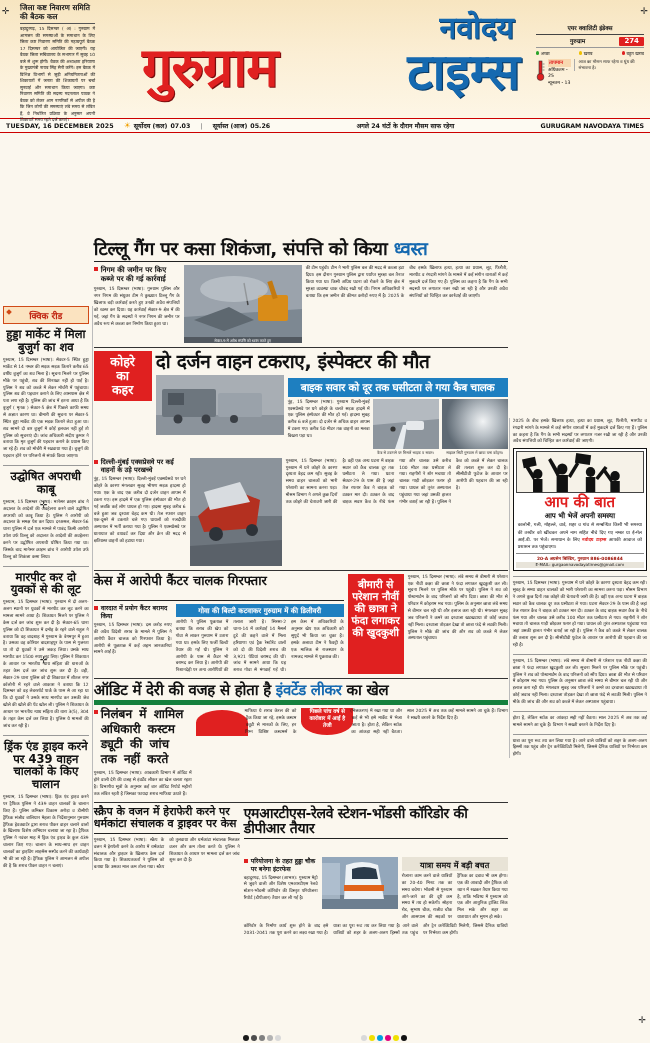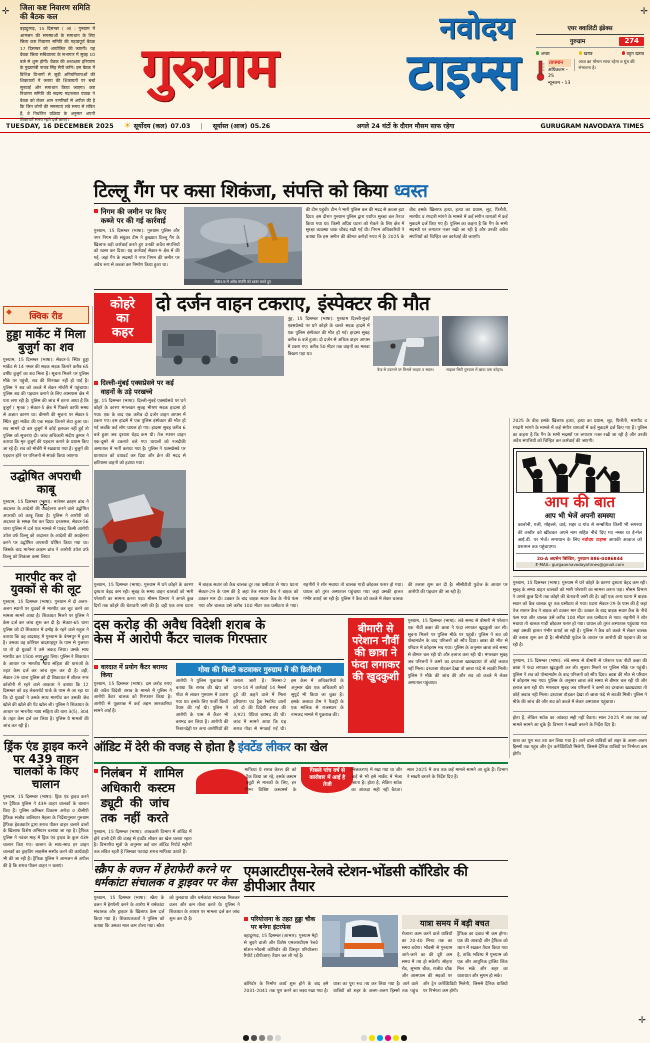--- a/index.html
+++ b/index.html
@@ -164,21 +164,21 @@
   .ad-addr { font-size:4.4px; font-weight:bold; text-align:center; color:#a0140a; border-top:0.5px solid #888; margin-top:2px; padding-top:1px;}
   .ad-mail { font-size:4px; text-align:center; background:#e8e4da; color:#111; padding:0.8px 0; margin-top:1px;}
 
   .circle-badge {
     width:52px; height:52px; border-radius:50%; background:#e02020; color:#fff;
     display:flex; align-items:center; justify-content:center; text-align:center;
     font-size:5.4px; font-weight:900; line-height:1.3; padding:5px;
     float:left; margin: 2px 4px 2px 0; shape-outside: circle(50%);
   }
   .hl-lg { font-size:13px; font-weight:900; line-height:1.12; color:#111;}
-  .hl-md { font-size:11px; font-weight:900; line-height:1.14; color:#111;font-style:italic;}
+  .hl-md { font-size:11px; font-weight:900; line-height:1.14; color:#111;}
   .cyan-cap { background:#1e7fc0; color:#fff; font-size:5.4px; font-weight:bold; text-align:center; padding:1px 2px;}
 
   .cmyk { position:absolute; bottom:2px; left:0; width:100%; display:flex; justify-content:center; gap:80px;}
   .cmyk-grp{display:flex; gap:2px;}
   .cmyk-grp i{width:6px;height:6px;border-radius:50%;display:block;}
   .crop{position:absolute;color:#333;font-size:9px;}
 </style>
 </head>
 <body>
 
@@ -335,20 +335,21 @@
                     <rect x="6" y="14" width="54" height="28" fill="#6d767e" rx="2"></rect>
                     <rect x="62" y="18" width="44" height="24" fill="#9aa2aa" rx="2"></rect>
                     <rect x="12" y="18" width="16" height="12" fill="#4e565e"></rect>
                     <circle cx="22" cy="44" r="4.5" fill="#3a3f45"></circle>
                       <circle cx="50" cy="44" r="4.5" fill="#3a3f45"></circle>
                     <circle cx="78" cy="44" r="4" fill="#3a3f45"></circle>
                   </svg>
                 </div>
               </div>
               <div style="flex:1;">
+                <div class="subhead-blue">बाइक सवार को दूर तक घसीटता ले गया कैब चालक</div>
                 <div style="display:flex;gap:3px;">
                   <div style="width:82px;">
                     <div class="side-body">नूंह, 15 दिसम्बर (भाषा): गुरुग्राम दिल्ली-मुंबई एक्सप्रेसवे पर घने कोहरे के चलते सड़क हादसे में एक पुलिस इंस्पेक्टर की मौत हो गई। हादसा सुबह करीब 6 बजे हुआ। दो दर्जन से अधिक वाहन आपस में टकरा गए। करीब 50 मीटर तक वाहनों का मलबा बिखरा पड़ा था।</div>
                   </div>
                   <div style="width:66px;">
                     <div class="photo road" style="height:50px;">
                       <svg width="66" height="50" viewBox="0 0 66 50" style="display:block">
                         <rect width="66" height="50" fill="#b4bac0"></rect>
                         <path d="M0 26 L66 20 L66 50 L0 50Z" fill="#8d959d"></path>
                         <path d="M22 50 L30 26 L34 26 L30 50Z" fill="#e8ecef"></path>
@@ -361,21 +362,21 @@
                   <div style="width:66px;">
                     <div class="photo fog" style="height:50px;"></div>
                     <div class="img-cap">साइबर सिटी गुरुग्राम में छाया घना कोहरा।</div>
                   </div>
                 </div>
               </div>
             </div>
           </div>
         </div>
 
-        <div style="display:flex;gap:4px;margin-top:3px;flex-direction:column;">
+        <div style="display:flex;gap:4px;margin-top:3px;">
           <div style="width:92px;flex:none;">
             <div class="bullet-sub" style="font-size:6.6px;">दिल्ली-मुंबई एक्सप्रेसवे पर कई वाहनों के उड़े परखच्चे</div>
             <div class="side-body" style="margin-top:2px;">नूंह, 15 दिसम्बर (भाषा): दिल्ली-मुंबई एक्सप्रेसवे पर घने कोहरे के कारण मंगलवार सुबह भीषण सड़क हादसा हो गया। एक के बाद एक करीब दो दर्जन वाहन आपस में टकरा गए। इस हादसे में एक पुलिस इंस्पेक्टर की मौत हो गई जबकि कई लोग घायल हो गए। हादसा सुबह करीब 6 बजे हुआ जब दृश्यता बेहद कम थी। तेज रफ्तार वाहन एक-दूसरे से टकराते चले गए। घायलों को नजदीकी अस्पताल में भर्ती कराया गया है। पुलिस ने एक्सप्रेसवे पर यातायात को डायवर्ट कर दिया और क्रेन की मदद से क्षतिग्रस्त वाहनों को हटाया गया।</div>
           </div>
           <div style="width:92px;flex:none;">
             <div class="photo dark" style="height:108px;">
               <svg width="92" height="108" viewBox="0 0 92 108" style="display:block">
                 <rect width="92" height="108" fill="#8b939b"></rect>
                 <rect y="58" width="92" height="50" fill="#6d757d"></rect>
                 <path d="M8 58 L40 30 L70 42 L66 70 L14 74Z" fill="#b43020"></path>
@@ -389,21 +390,20 @@
           <div style="flex:1;">
             <div class="body-cols c4">गुरुग्राम, 15 दिसम्बर (भाषा): गुरुग्राम में घने कोहरे के कारण दृश्यता बेहद कम रही। सुबह के समय वाहन चालकों को भारी परेशानी का सामना करना पड़ा। मौसम विभाग ने अगले कुछ दिनों तक कोहरे की चेतावनी जारी की है। वहीं एक अन्य घटना में बाइक सवार को कैब चालक दूर तक घसीटता ले गया। घटना सेक्टर-29 के पास की है जहां तेज रफ्तार कैब ने बाइक को टक्कर मार दी। टक्कर के बाद बाइक सवार कैब के नीचे फंस गया और चालक उसे करीब 100 मीटर तक घसीटता ले गया। राहगीरों ने शोर मचाया तो चालक गाड़ी छोड़कर फरार हो गया। घायल को तुरंत अस्पताल पहुंचाया गया जहां उसकी हालत गंभीर बताई जा रही है। पुलिस ने कैब को कब्जे में लेकर चालक की तलाश शुरू कर दी है। सीसीटीवी फुटेज के आधार पर आरोपी की पहचान की जा रही है।</div>
           </div>
         </div>
       </div>
 
       <div class="rule" style="border-top:1.2px solid #333;margin:4px 0 3px;"></div>
 
       <div style="display:flex;gap:4px;">
         <div style="flex:1;">
-          <div class="hl-lg">दस करोड़ की अवैध विदेशी शराब के</div>
           <div class="hl-lg" style="border-bottom:1px solid #222;padding-bottom:12px;">केस में आरोपी कैंटर चालक गिरफ्तार</div>
           <div style="display:flex;gap:4px;margin-top:3px;">
             <div style="width:78px;flex:none;">
               <div class="bullet-sub" style="font-size:6.3px;">वारदात में प्रयोग कैंटर बरामद किया</div>
               <div class="side-body" style="margin-top:2px;">गुरुग्राम, 15 दिसम्बर (भाषा): दस करोड़ रुपए की अवैध विदेशी शराब के मामले में पुलिस ने आरोपी कैंटर चालक को गिरफ्तार किया है। आरोपी से पूछताछ में कई अहम जानकारियां सामने आई हैं।</div>
             </div>
             <div style="flex:1;">
               <div class="subhead-blue-sm">गोवा की बिल्टी कटवाकर गुरुग्राम में की डिलीवरी</div>
               <div class="body-cols c3">
                 <span>आरोपी ने पुलिस पूछताछ में बताया कि शराब की खेप को गोवा से लाकर गुरुग्राम में उतारा गया था। इसके लिए फर्जी बिल्टी तैयार की गई थी। पुलिस ने आरोपी के पास से कैंटर भी बरामद कर लिया है। आरोपी की निशानदेही पर अन्य आरोपियों की तलाश जारी है।</span>
@@ -416,21 +416,21 @@
 
         <div style="width:160px;flex:none;display:flex;gap:4px;">
           <div class="kicker-red2" style="width:56px;">बीमारी से परेशान नौवीं की छात्रा ने फंदा लगाकर की खुदकुशी</div>
           <div class="side-body" style="flex:1;">गुरुग्राम, 15 दिसम्बर (भाषा): लंबे समय से बीमारी से परेशान एक नौवीं कक्षा की छात्रा ने फंदा लगाकर खुदकुशी कर ली। सूचना मिलने पर पुलिस मौके पर पहुंची। पुलिस ने शव को पोस्टमार्टम के बाद परिजनों को सौंप दिया। छात्रा की मौत से परिवार में कोहराम मच गया। पुलिस के अनुसार छात्रा लंबे समय से बीमार चल रही थी और इलाज करा रही थी। मंगलवार सुबह जब परिजनों ने कमरे का दरवाजा खटखटाया तो कोई जवाब नहीं मिला। दरवाजा तोड़कर देखा तो छात्रा फंदे से लटकी मिली। पुलिस ने मौके की जांच की और शव को कब्जे में लेकर अस्पताल पहुंचाया।</div>
         </div>
       </div>
 
       <div class="rule" style="border-top:1.2px solid #333;margin:4px 0 3px;"></div>
 
       <div>
-        <div class="hl-xl" style="font-size:12px;border-bottom:2px solid #15803d;padding-bottom:8px;">
+        <div class="hl-xl" style="font-size:15px;border-bottom:5px solid #15803d;padding-bottom:2px;">
           <span>ऑडिट में देरी की वजह से होता है </span><span class="blue">इंवर्टेड लीकर</span><span> का खेल</span>
         </div>
         <div style="display:flex;gap:4px;margin-top:3px;">
           <div style="width:98px;flex:none;">
             <div class="bullet-sub" style="font-size:12px;font-family:Liberation Mono, monospace;">निलंबन में शामिल अधिकारी कस्टम ड्यूटी की जांच तक नहीं करते</div>
             <div class="side-body" style="margin-top:2px;">गुरुग्राम, 15 दिसम्बर (भाषा): आबकारी विभाग में ऑडिट में होने वाली देरी की वजह से इंवर्टेड लीकर का खेल चलता रहता है। विभागीय सूत्रों के अनुसार कई बार ऑडिट रिपोर्ट महीनों तक लंबित रहती है जिसका फायदा शराब माफिया उठाते हैं।</div>
           </div>
           <div style="flex:1;">
             <div class="body-cols c3">
               <div class="circle-badge">पिछले पांच वर्ष से कारोबार में आई है तेजी</div>

